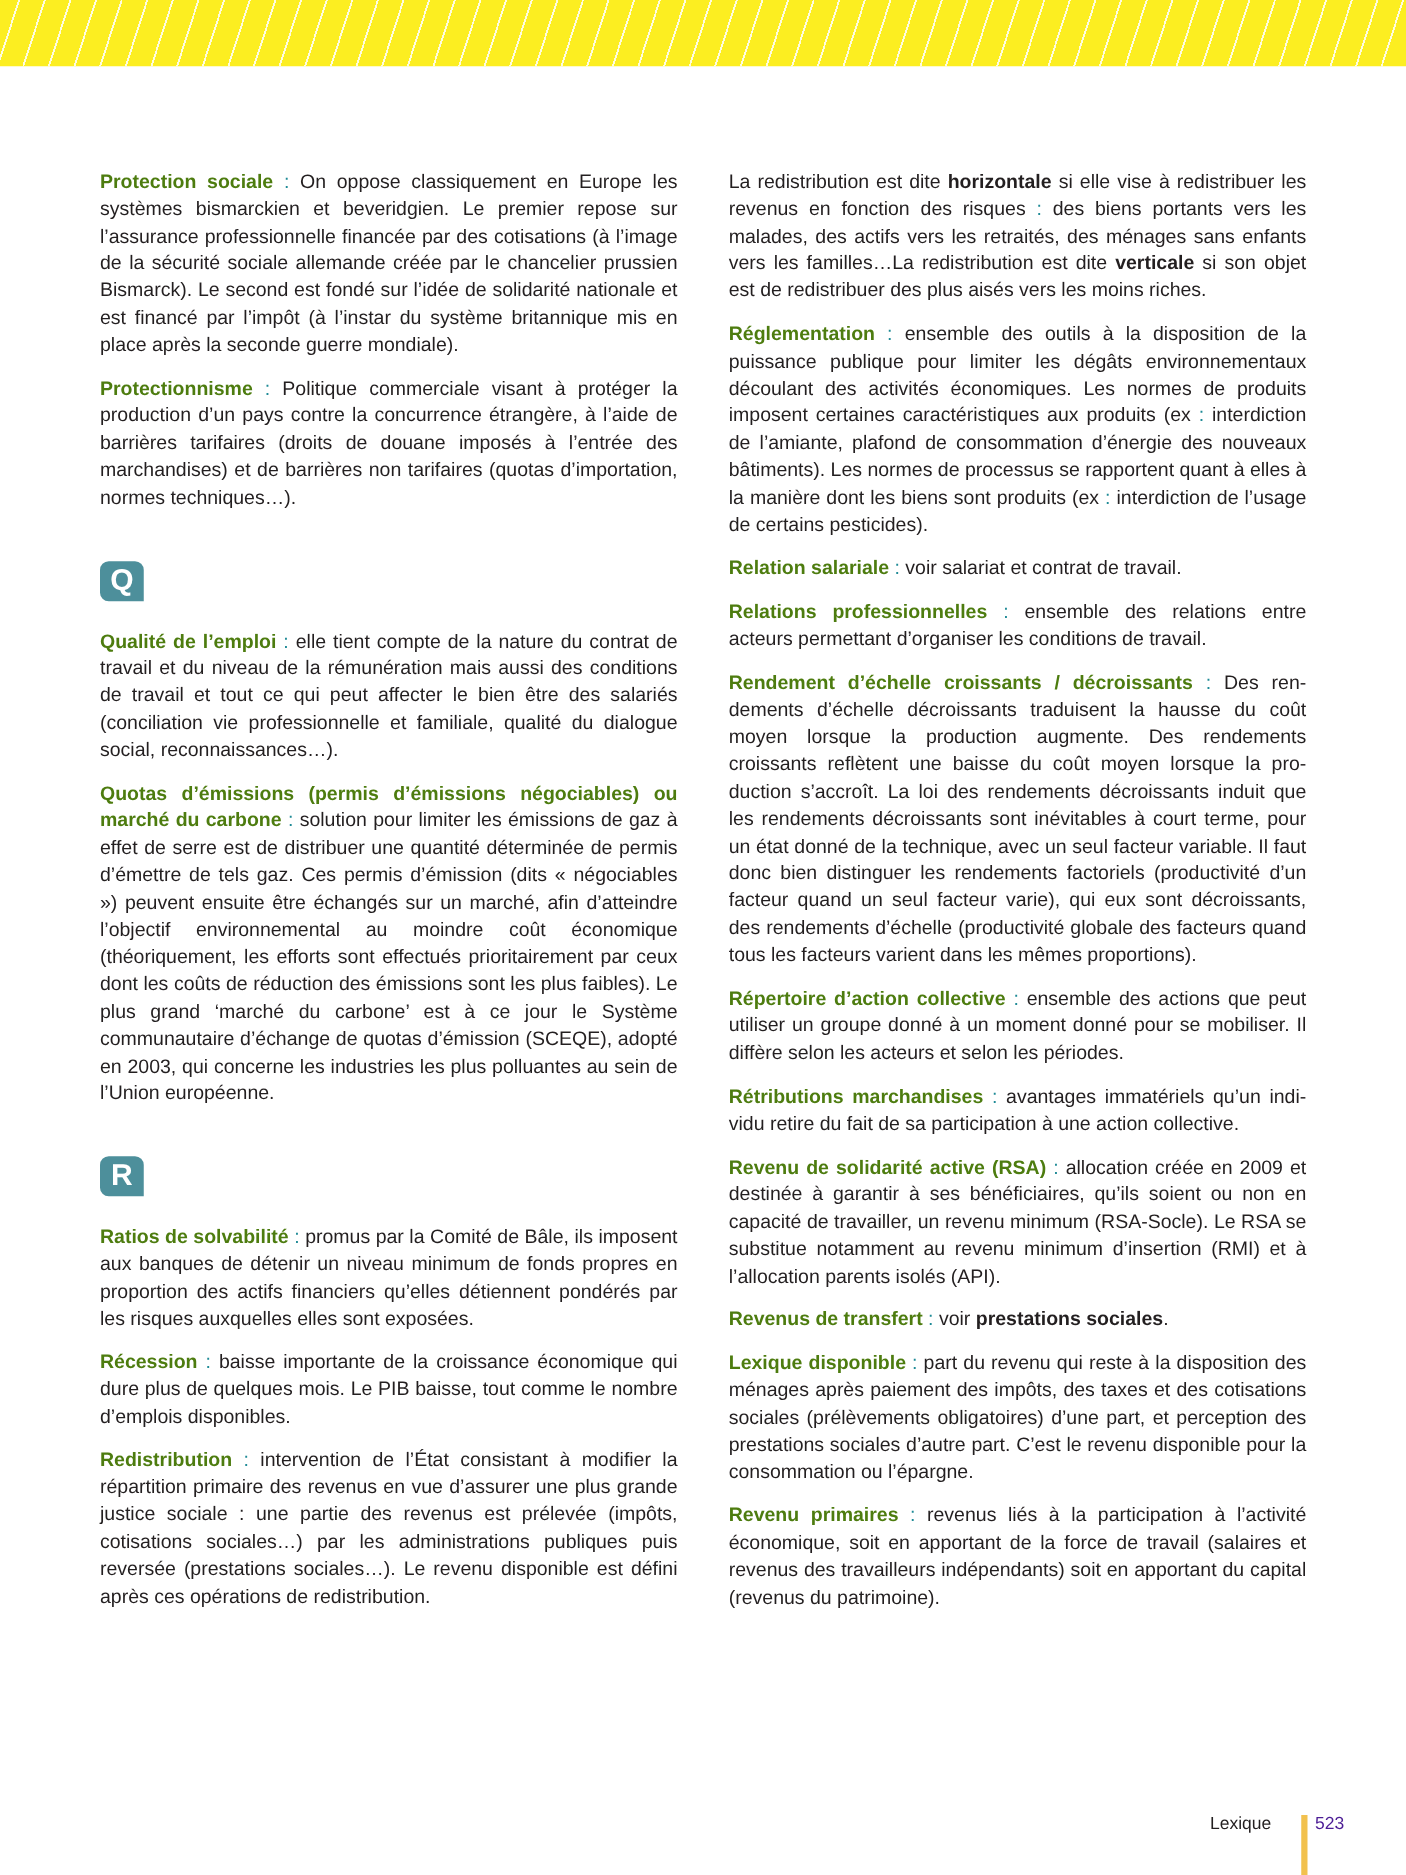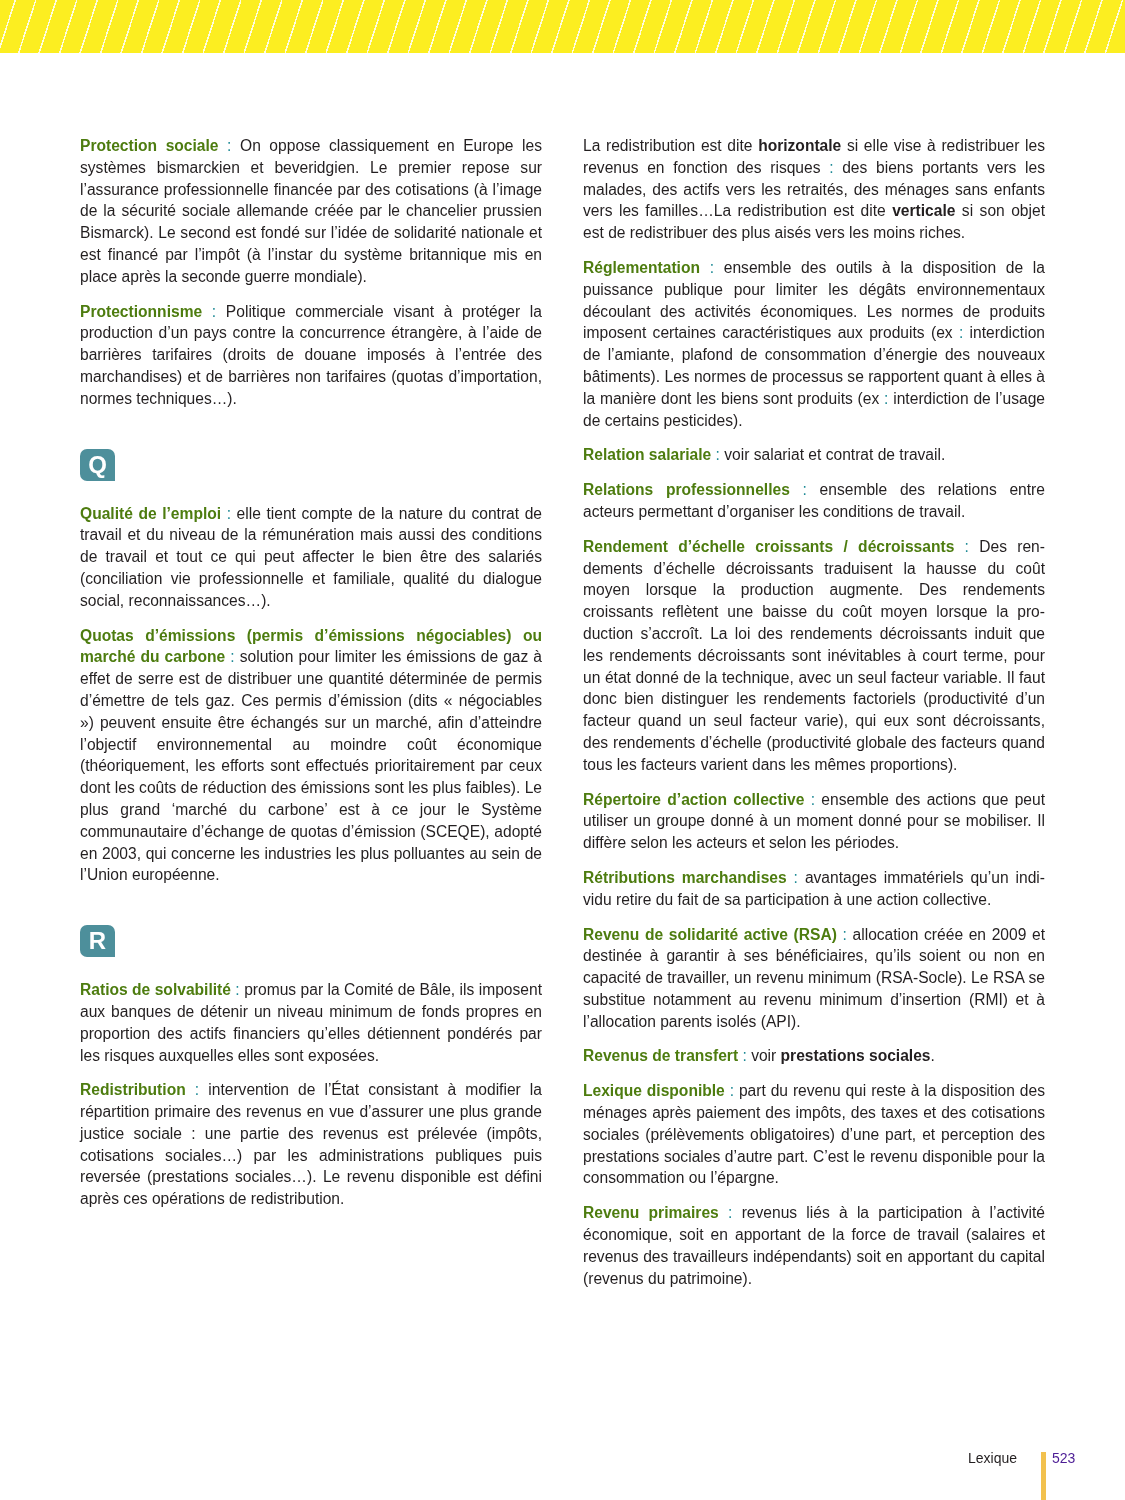--- a/index.html
+++ b/index.html
@@ -78,20 +78,21 @@
 
 
   <p class="entry"><span class="term">Qualité de l’emploi</span><span class="colon"> : </span><span>elle tient compte de la nature du contrat de travail et du niveau de la rémunération mais aussi des conditions de travail et tout ce qui peut affecter le bien être des salariés (conciliation vie professionnelle et familiale, qualité du dialogue social, reconnaissances…).</span></p>
 
   <p class="entry"><span class="term">Quotas d’émissions (permis d’émissions négociables) ou marché du carbone</span><span class="colon"> : </span><span>solution pour limiter les émissions de gaz à effet de serre est de distribuer une quantité déterminée de permis d’émettre de tels gaz. Ces permis d’émission (dits « négociables ») peuvent ensuite être échangés sur un marché, afin d’atteindre l’objectif environnemental au moindre coût économique (théoriquement, les efforts sont effectués priori­tairement par ceux dont les coûts de réduction des émissions sont les plus faibles). Le plus grand ‘marché du carbone’ est à ce jour le Système communautaire d’échange de quotas d’émission (SCEQE), adopté en 2003, qui concerne les industries les plus polluantes au sein de l’Union européenne.</span></p>
 
   <div class="letter-badge">R</div>
 
   <p class="entry"><span class="term">Ratios de solvabilité</span><span class="colon"> : </span><span>promus par la Comité de Bâle, ils imposent aux banques de détenir un niveau minimum de fonds propres en proportion des actifs financiers qu’elles détiennent pondérés par les risques auxquelles elles sont exposées.</span></p>
 
+  <p class="entry"><span class="term">Récession</span><span class="colon"> : </span><span>baisse importante de la croissance économique qui dure plus de quelques mois. Le PIB baisse, tout comme le nombre d’emplois disponibles.</span></p>
 
   <p class="entry"><span class="term">Redistribution</span><span class="colon"> : </span><span>intervention de l’État consistant à modifier la répartition primaire des revenus en vue d’assurer une plus grande justice sociale : une partie des revenus est pré­levée (impôts, cotisations sociales…) par les administrations publiques puis reversée (prestations sociales…). Le revenu disponible est défini après ces opérations de redistribution.</span></p>
 
 </div>
 
 <div class="col col-right">
 
   <p class="entry"><span>La redistribution est dite </span><span class="bold">horizontale</span><span> si elle vise à redistri­buer les revenus en fonction des risques</span><span class="colon"> : </span><span>des biens portants vers les malades, des actifs vers les retraités, des ménages sans enfants vers les familles…La redistribution est dite </span><span class="bold">verticale</span><span> si son objet est de redistribuer des plus aisés vers les moins riches.</span></p>
 
 

